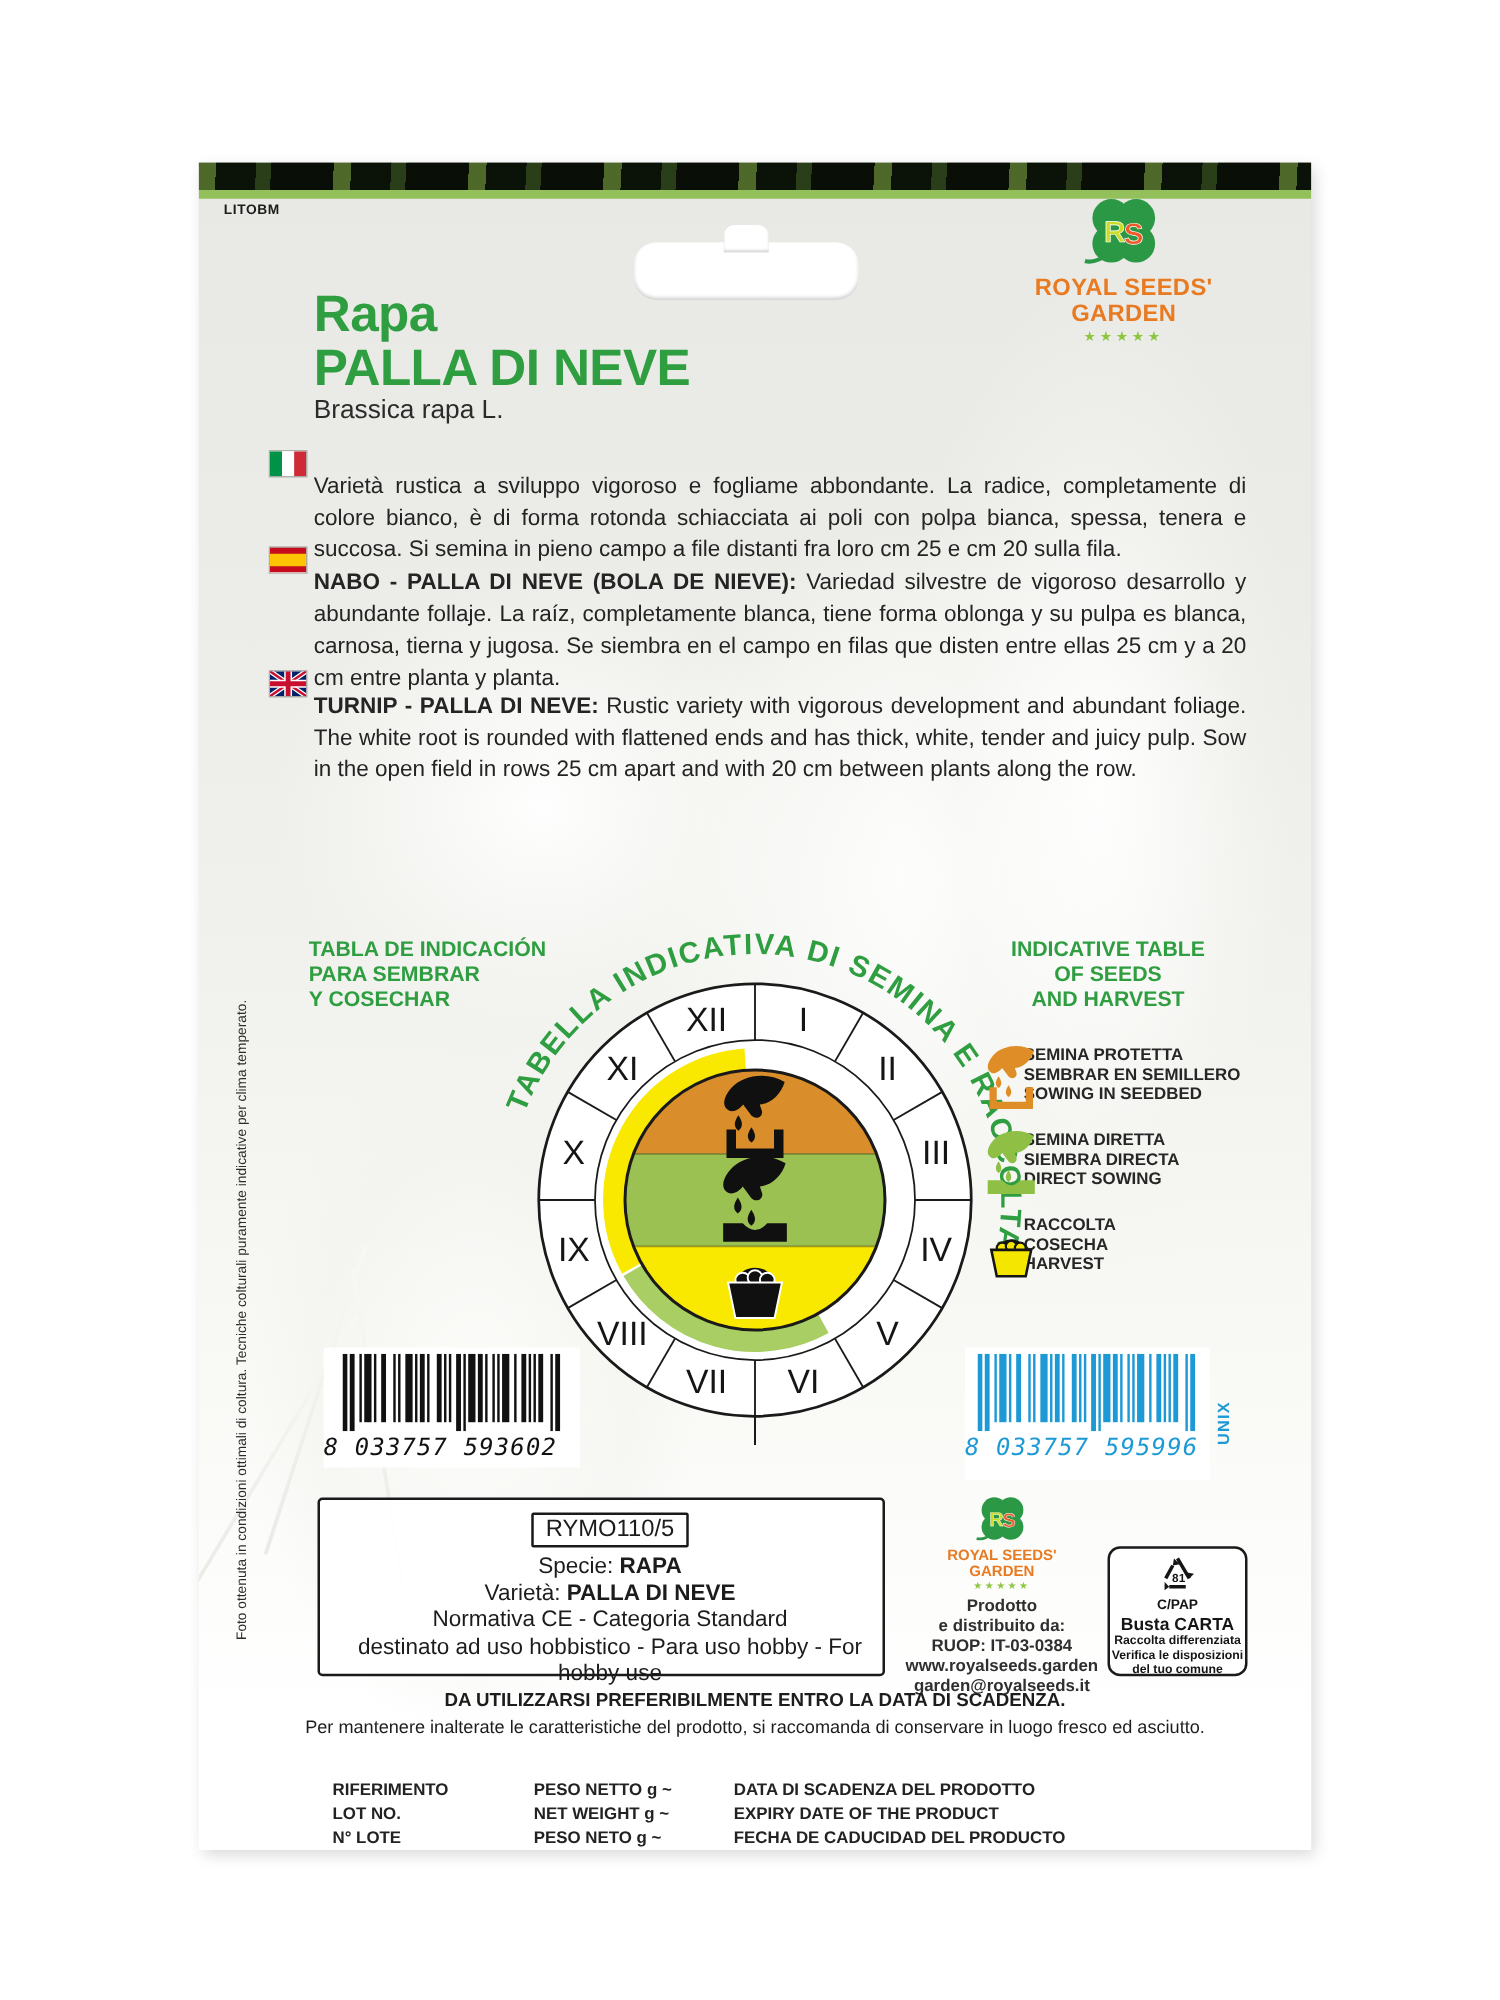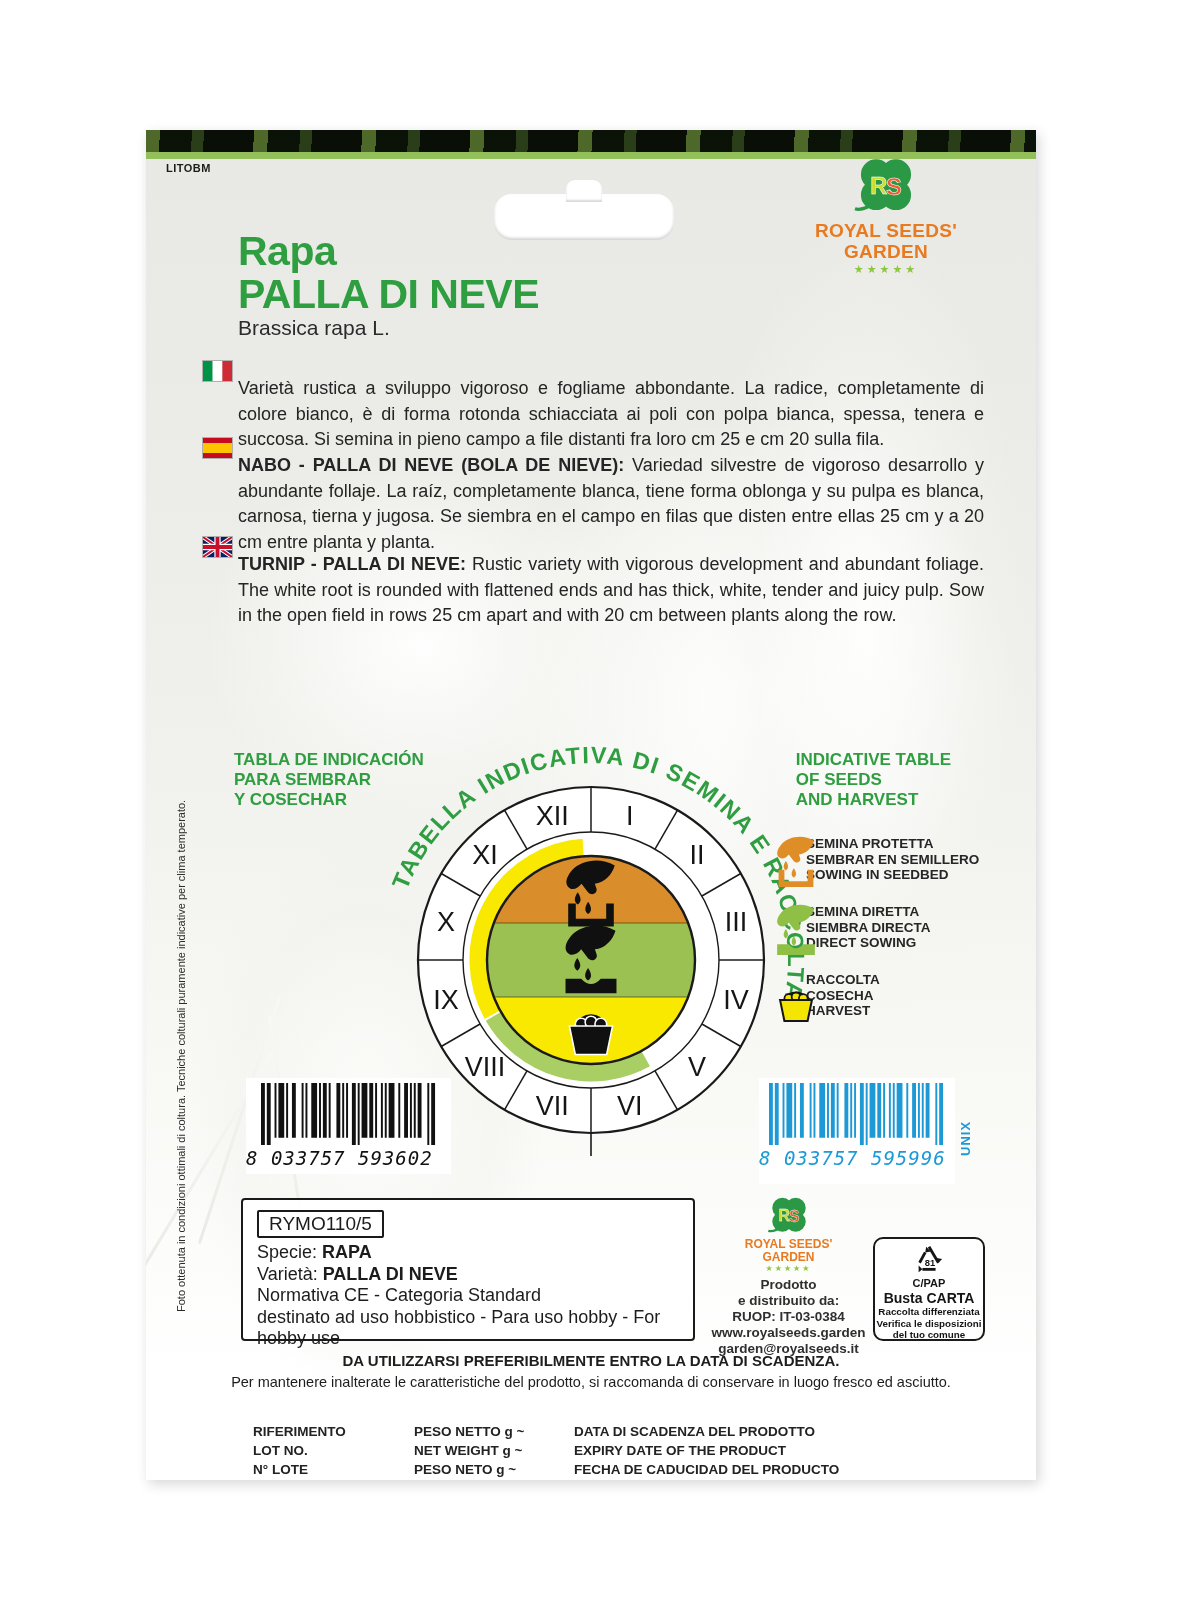--- a/index.html
+++ b/index.html
@@ -3,21 +3,21 @@
 <meta charset="utf-8">
 <style>
   html,body{margin:0;padding:0;}
   body{
     width:1200px;height:1600px;position:relative;background:#ffffff;
     font-family:"Liberation Sans",sans-serif;color:#262626;
   }
   .page{position:absolute;inset:0;background:#ffffff;overflow:hidden;}
 
   .packet{
-    position:absolute;left:146px;top:130px;width:890px;height:1350px;
+    position:absolute;left:159px;top:130px;width:890px;height:1350px;
     background:linear-gradient(180deg,#e8e8e4 0%,#ebebe7 22%,#f1f1ee 48%,#f9f9f6 72%,#ffffff 92%);
     box-shadow:3px 4px 12px rgba(0,0,0,.16);overflow:hidden;
   }
   
   .ghost{position:absolute;border-radius:50%;pointer-events:none;}
   .g1{left:60px;top:330px;width:430px;height:370px;background:radial-gradient(closest-side,rgba(255,255,255,.95),rgba(246,246,243,.55) 70%,rgba(233,233,229,0));}
   .g2{left:330px;top:290px;width:540px;height:560px;background:radial-gradient(closest-side,rgba(255,255,255,.97),rgba(248,248,245,.6) 72%,rgba(233,233,229,0));}
   .g3{left:560px;top:90px;width:320px;height:820px;background:radial-gradient(closest-side,rgba(255,255,255,.85),rgba(244,244,241,.4) 70%,rgba(233,233,229,0));}
   .g4{left:40px;top:700px;width:360px;height:560px;background:radial-gradient(closest-side,rgba(252,252,250,.9),rgba(240,240,236,.4) 70%,rgba(233,233,229,0));}
   .g-root{position:absolute;width:3px;height:260px;border-radius:3px;opacity:.85;
@@ -48,21 +48,21 @@
 
   .desc{position:absolute;left:92px;width:746px;font-size:18px;line-height:25.5px;text-align:justify;color:#242424;}
   .desc b{font-weight:700;}
   .desc-it{top:228px;} .desc-es{top:305px;} .desc-en{top:404px;}
   .flag{position:absolute;left:57px;width:29px;height:20px;box-shadow:0 0 0 1px rgba(0,0,0,.25);}
   .flag svg{display:block;width:100%;height:100%;}
   .flag-it{top:231px;} .flag-es{top:308px;} .flag-en{top:407px;}
 
   .sec-label{position:absolute;top:620px;font-size:17px;font-weight:700;line-height:20px;color:#2f9e41;}
   .sec-label-left{left:88px;}
-  .sec-label-right{right:85px;text-align:left;}
+  .sec-label-right{right:85px;text-align:center;}
 
   .wheel-svg{position:absolute;left:225px;top:610px;width:440px;height:440px;}
   .month-label{font-size:27px;fill:#151515;font-family:"Liberation Sans",sans-serif;}
   .arc-title{font-size:23.5px;font-weight:700;fill:#2f9e41;letter-spacing:1.5px;font-family:"Liberation Sans",sans-serif;}
 
   .legend-item{position:absolute;left:628px;width:250px;}
   .legend-1{top:706px;} .legend-2{top:774px;} .legend-3{top:842px;}
   .legend-ic{position:absolute;left:0;top:-4px;width:44px;height:58px;fill:currentColor;}
   .legend-text{margin-left:32px;font-size:13.5px;font-weight:700;line-height:15.5px;color:#262626;}
 
@@ -70,21 +70,21 @@
   .bc-left{left:100px;top:948px;width:205px;height:96px;color:#111111;}
   .bc-right{left:613px;top:948px;width:196px;height:106px;color:#1d9ad6;}
   .bars-svg{display:block;margin:5px auto 0 auto;width:176px;height:62px;}
   .bc-digits{font-family:"DejaVu Sans Mono",monospace;font-size:19px;letter-spacing:1px;margin-top:2px;}
 
   .v-text{position:absolute;transform:rotate(-90deg);transform-origin:0 0;white-space:nowrap;}
   .side-note{left:29px;top:1182px;font-size:11px;color:#2b2b2b;}
   .unix-label{left:812px;top:1026px;font-size:13px;font-weight:700;color:#1d9ad6;letter-spacing:1px;}
 
   .info-box{position:absolute;left:95px;top:1068px;width:450px;height:139px;border:2px solid #1a1a1a;border-radius:4px;
-    background:rgba(255,255,255,.93);}
+    background:rgba(255,255,255,.93);text-align:center;}
   .ref-box{display:inline-block;border:2px solid #1a1a1a;border-radius:2px;background:#fff;
     margin:10px 0 4px 14px;padding:1px 10px;font-size:19px;color:#1c1c1c;}
   .info-line{margin-left:14px;font-size:18px;line-height:21.5px;color:#1c1c1c;}
   .info-line b{font-weight:700;}
 
   .producer-block{position:absolute;left:560px;top:1062px;width:165px;text-align:center;}
   .producer-brand-line{color:#e87a21;font-weight:800;font-size:12px;line-height:13px;}
   .producer-stars{color:#8dc63f;font-size:8px;letter-spacing:2px;}
   .producer-line{font-size:13.5px;font-weight:700;line-height:16px;color:#2f2f2f;}
   .producer-lines{margin-top:4px;}

